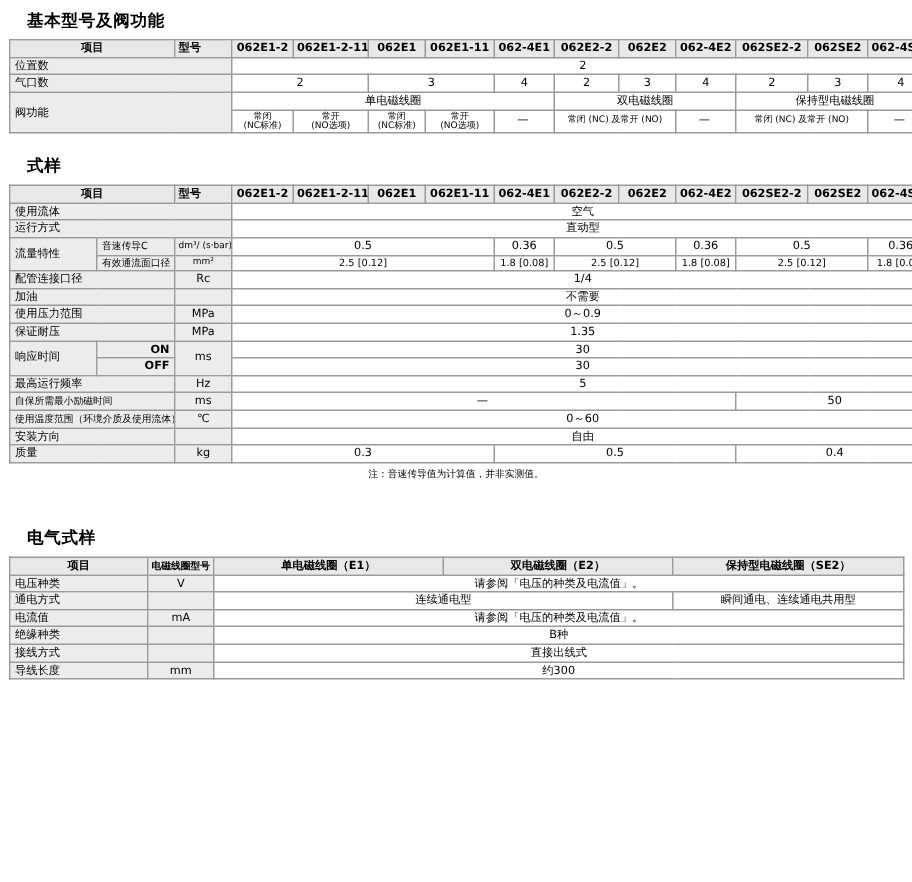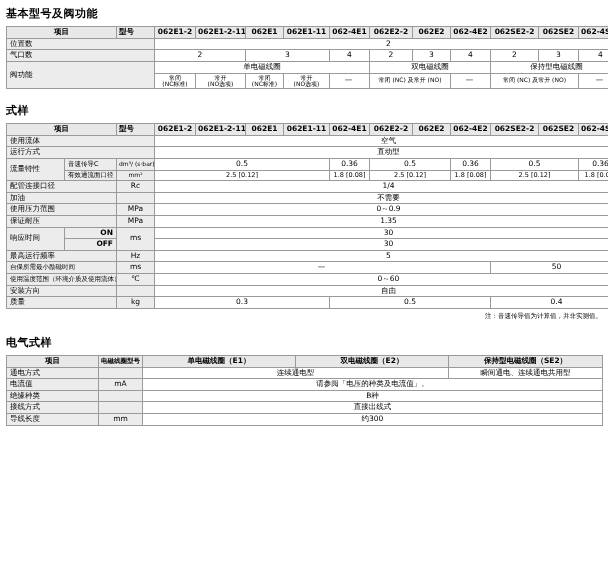--- a/index.html
+++ b/index.html
@@ -8,21 +8,21 @@
     background:#ffffff;
     font-family:"DejaVu Sans","Liberation Sans",sans-serif;
     font-size:7.5px;
     color:#000;
     -webkit-font-smoothing:antialiased;
   }
   .page{padding:6px 6px 0 6px;box-sizing:border-box;width:608px;}
   h2.section{
     font-size:11px;
     font-weight:bold;
-    margin:0 0 5px 0;
+    margin:0 0 5px 12px;
     padding:0;
     letter-spacing:0.5px;
   }
   .sec-gap{height:14px;}
   table{
     border-collapse:collapse;
     width:596px;
     table-layout:fixed;
   }
   td,th{
@@ -38,22 +38,22 @@
   }
   .hdr td{background:#e8e8e8;font-weight:bold;}
   .lbl{background:#ececec;text-align:left;padding-left:3px;}
   .lbl-c{background:#ececec;text-align:center;}
   .lbl-r{background:#ececec;text-align:right;padding-right:3px;font-weight:bold;}
   .model-cell{text-align:left;padding-right:3px;background:#e8e8e8;font-weight:bold;}
   .small{font-size:6.5px;}
   .tiny{font-size:6px;}
   .note{
     font-size:6.5px;
-    margin:3px 0 0 0;
-    text-align:right;
+    margin:3px 0 16px 0;
+    text-align:center;
   }
   .two-line{line-height:1.05;}
   .two-line span{display:block;}
   .dash{letter-spacing:2px;}
 </style>
 </head>
 <body>
 
 <div class="page">
 
@@ -287,20 +287,25 @@
     </colgroup>
     <tbody>
         <tr class="hdr">
       <td class="lbl-c">项目</td>
       <td class="model-cell small">电磁线圈型号</td>
       <td>单电磁线圈（E1）</td>
       <td>双电磁线圈（E2）</td>
       <td>保持型电磁线圈（SE2）</td>
     </tr>
     <tr>
+      <td class="lbl">电压种类</td>
+      <td class="lbl-c">V</td>
+      <td colspan="3">请参阅「电压的种类及电流值」。</td>
+    </tr>
+    <tr>
       <td class="lbl">通电方式</td>
       <td class="lbl-c"></td>
       <td colspan="2">连续通电型</td>
       <td>瞬间通电、连续通电共用型</td>
     </tr>
     <tr>
       <td class="lbl">电流值</td>
       <td class="lbl-c">mA</td>
       <td colspan="3">请参阅「电压的种类及电流值」。</td>
     </tr>

